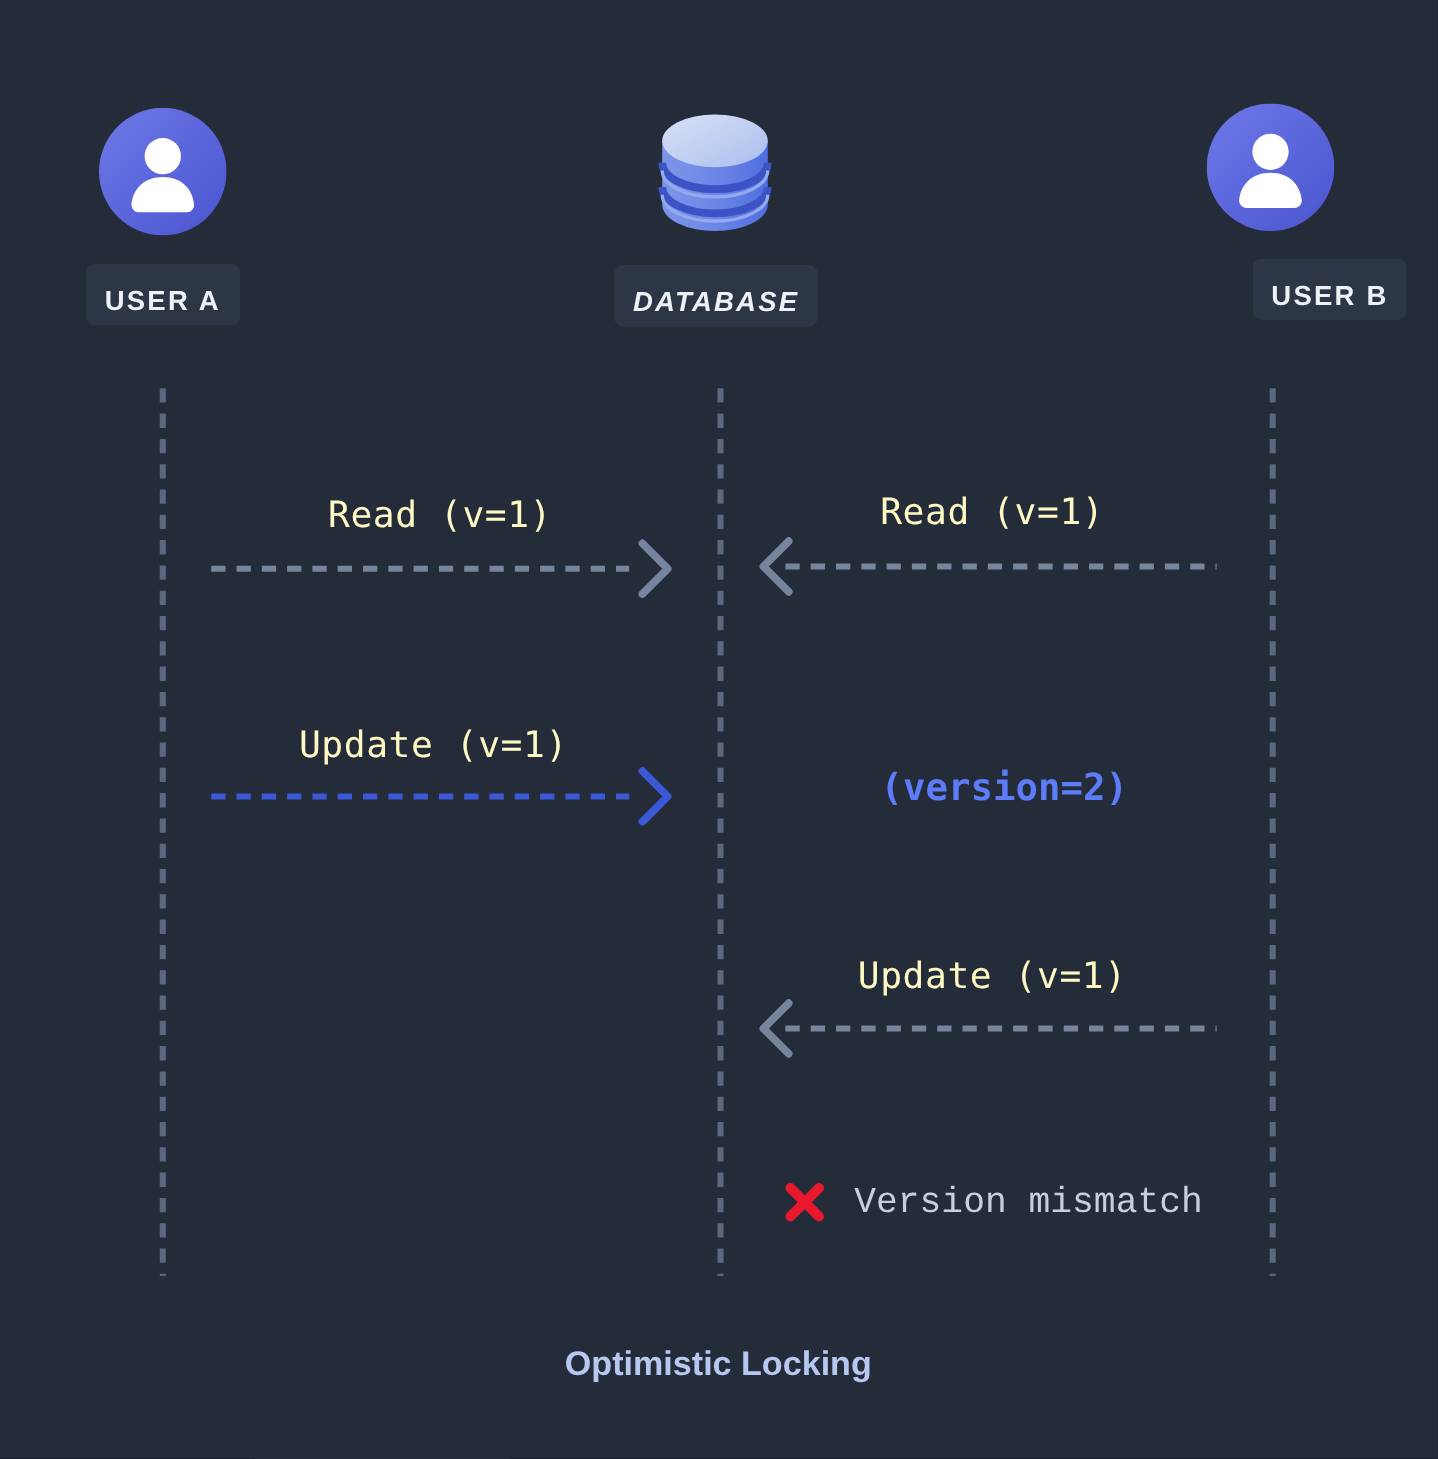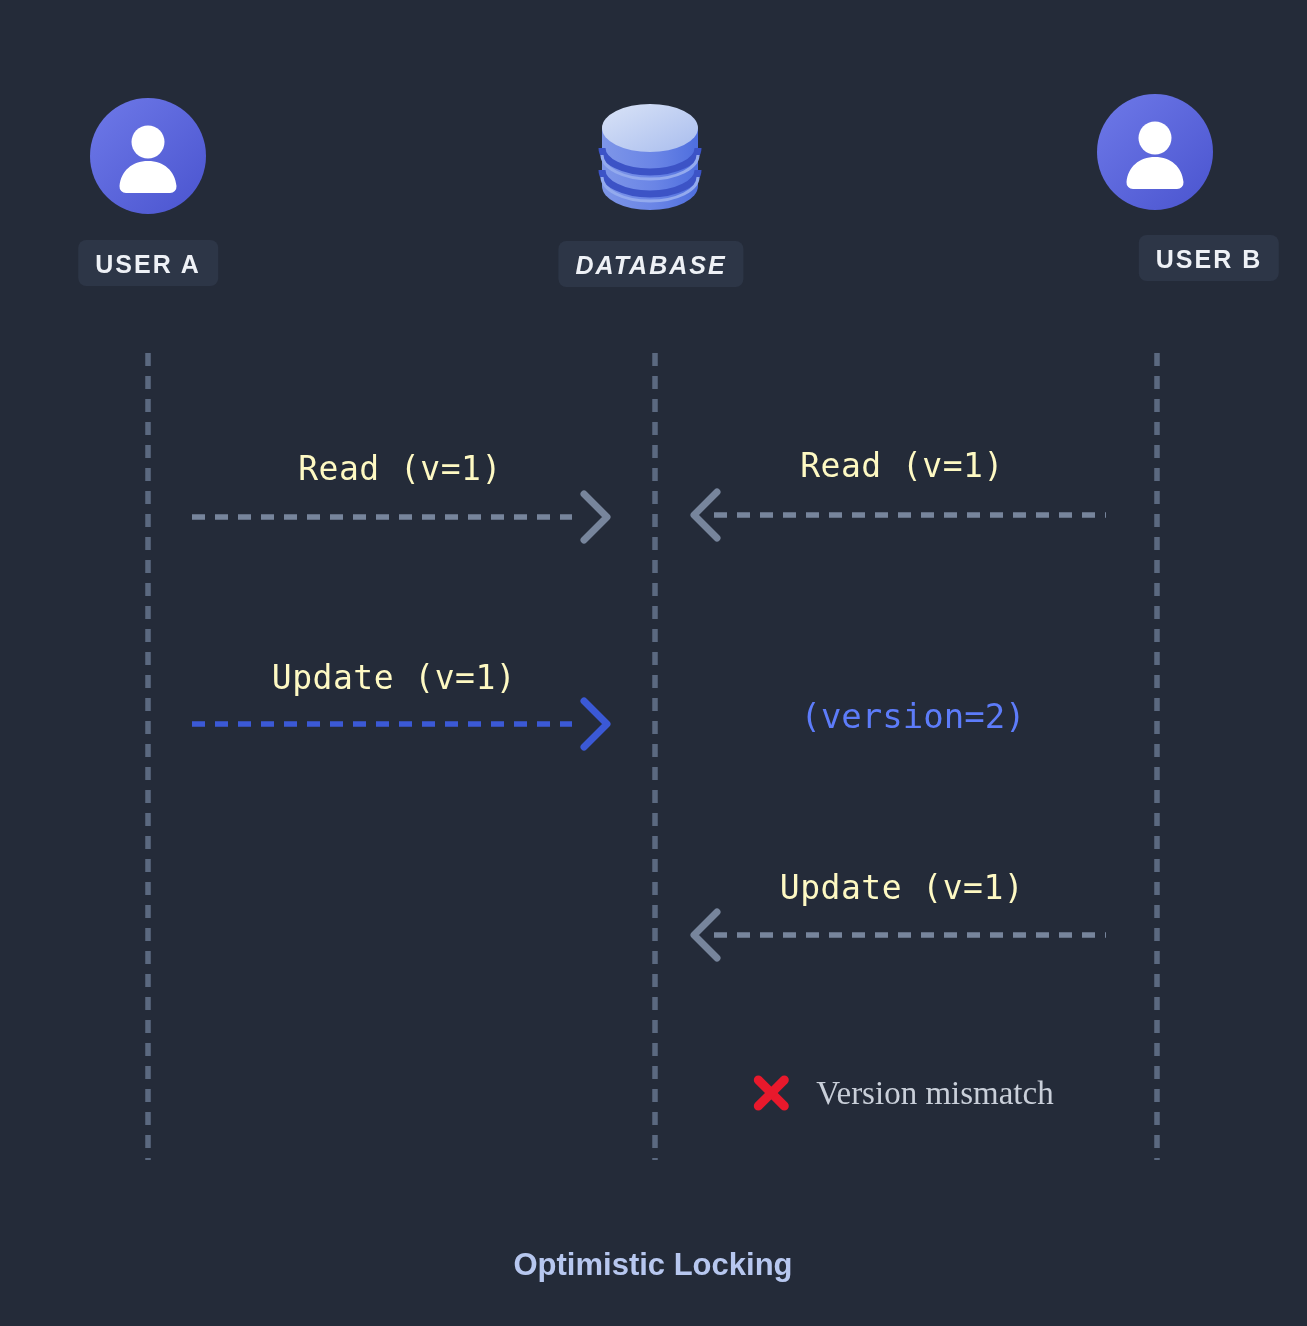--- a/index.html
+++ b/index.html
@@ -24,21 +24,21 @@
   
   .badge {
     position: absolute;
     transform: translateX(-50%);
     background: #2d3647;
     color: #eef1f6;
     font-family: "Liberation Sans", sans-serif;
     font-weight: bold;
     font-size: 25px;
     letter-spacing: 2px;
-    padding: 10px 17px 7px 17px;
+    padding: 20px 17px 7px 17px;
     border-radius: 8px;
     white-space: nowrap;
   }
 
   
   .overlay {
     position: absolute;
     left: 0; top: 0;
     width: 1307px; height: 1326px;
     pointer-events: none;
@@ -52,34 +52,34 @@
     font-size: 33px;
     letter-spacing: 0.5px;
     color: #fef9c3;
     white-space: nowrap;
   }
   .version-note {
     position: absolute;
     transform: translate(-50%, -50%);
     font-family: "DejaVu Sans Mono", monospace;
     font-size: 34px;
-    font-weight: normal;
+    font-weight: bold;
     color: #5d7cfa;
     white-space: nowrap;
   }
   .mismatch-row {
     position: absolute;
     transform: translate(-50%, -50%);
     display: flex;
     align-items: center;
     gap: 26px;
     white-space: nowrap;
   }
   .mismatch-text {
-    font-family: Liberation Serif, serif;
+    font-family: Liberation Mono, monospace;
     font-size: 33px;
     color: #c9cfd9;
   }
   .x-mark { width: 38px; height: 38px; flex: 0 0 auto; }
 
   .diagram-title {
     position: absolute;
     transform: translate(-50%, -50%);
     font-family: "Liberation Sans", sans-serif;
     font-weight: bold;
@@ -172,15 +172,15 @@
   <div class="msg-label" style="left:902px; top:887px;">Update (v=1)</div>
 
   <div class="mismatch-row" style="left:903px; top:1093px;">
     <svg class="x-mark" viewBox="0 0 38 38">
       <line x1="6" y1="6" x2="32" y2="32" stroke="#e8192c" stroke-width="9" stroke-linecap="round"></line>
       <line x1="32" y1="6" x2="6" y2="32" stroke="#e8192c" stroke-width="9" stroke-linecap="round"></line>
     </svg>
     <span class="mismatch-text">Version mismatch</span>
   </div>
 
-  <div class="diagram-title" style="left:653px; top:1240px;margin-top:25px;">Optimistic Locking</div>
+  <div class="diagram-title" style="left:653px; top:1240px;">Optimistic Locking</div>
 
 </div>
 
 </body></html>

